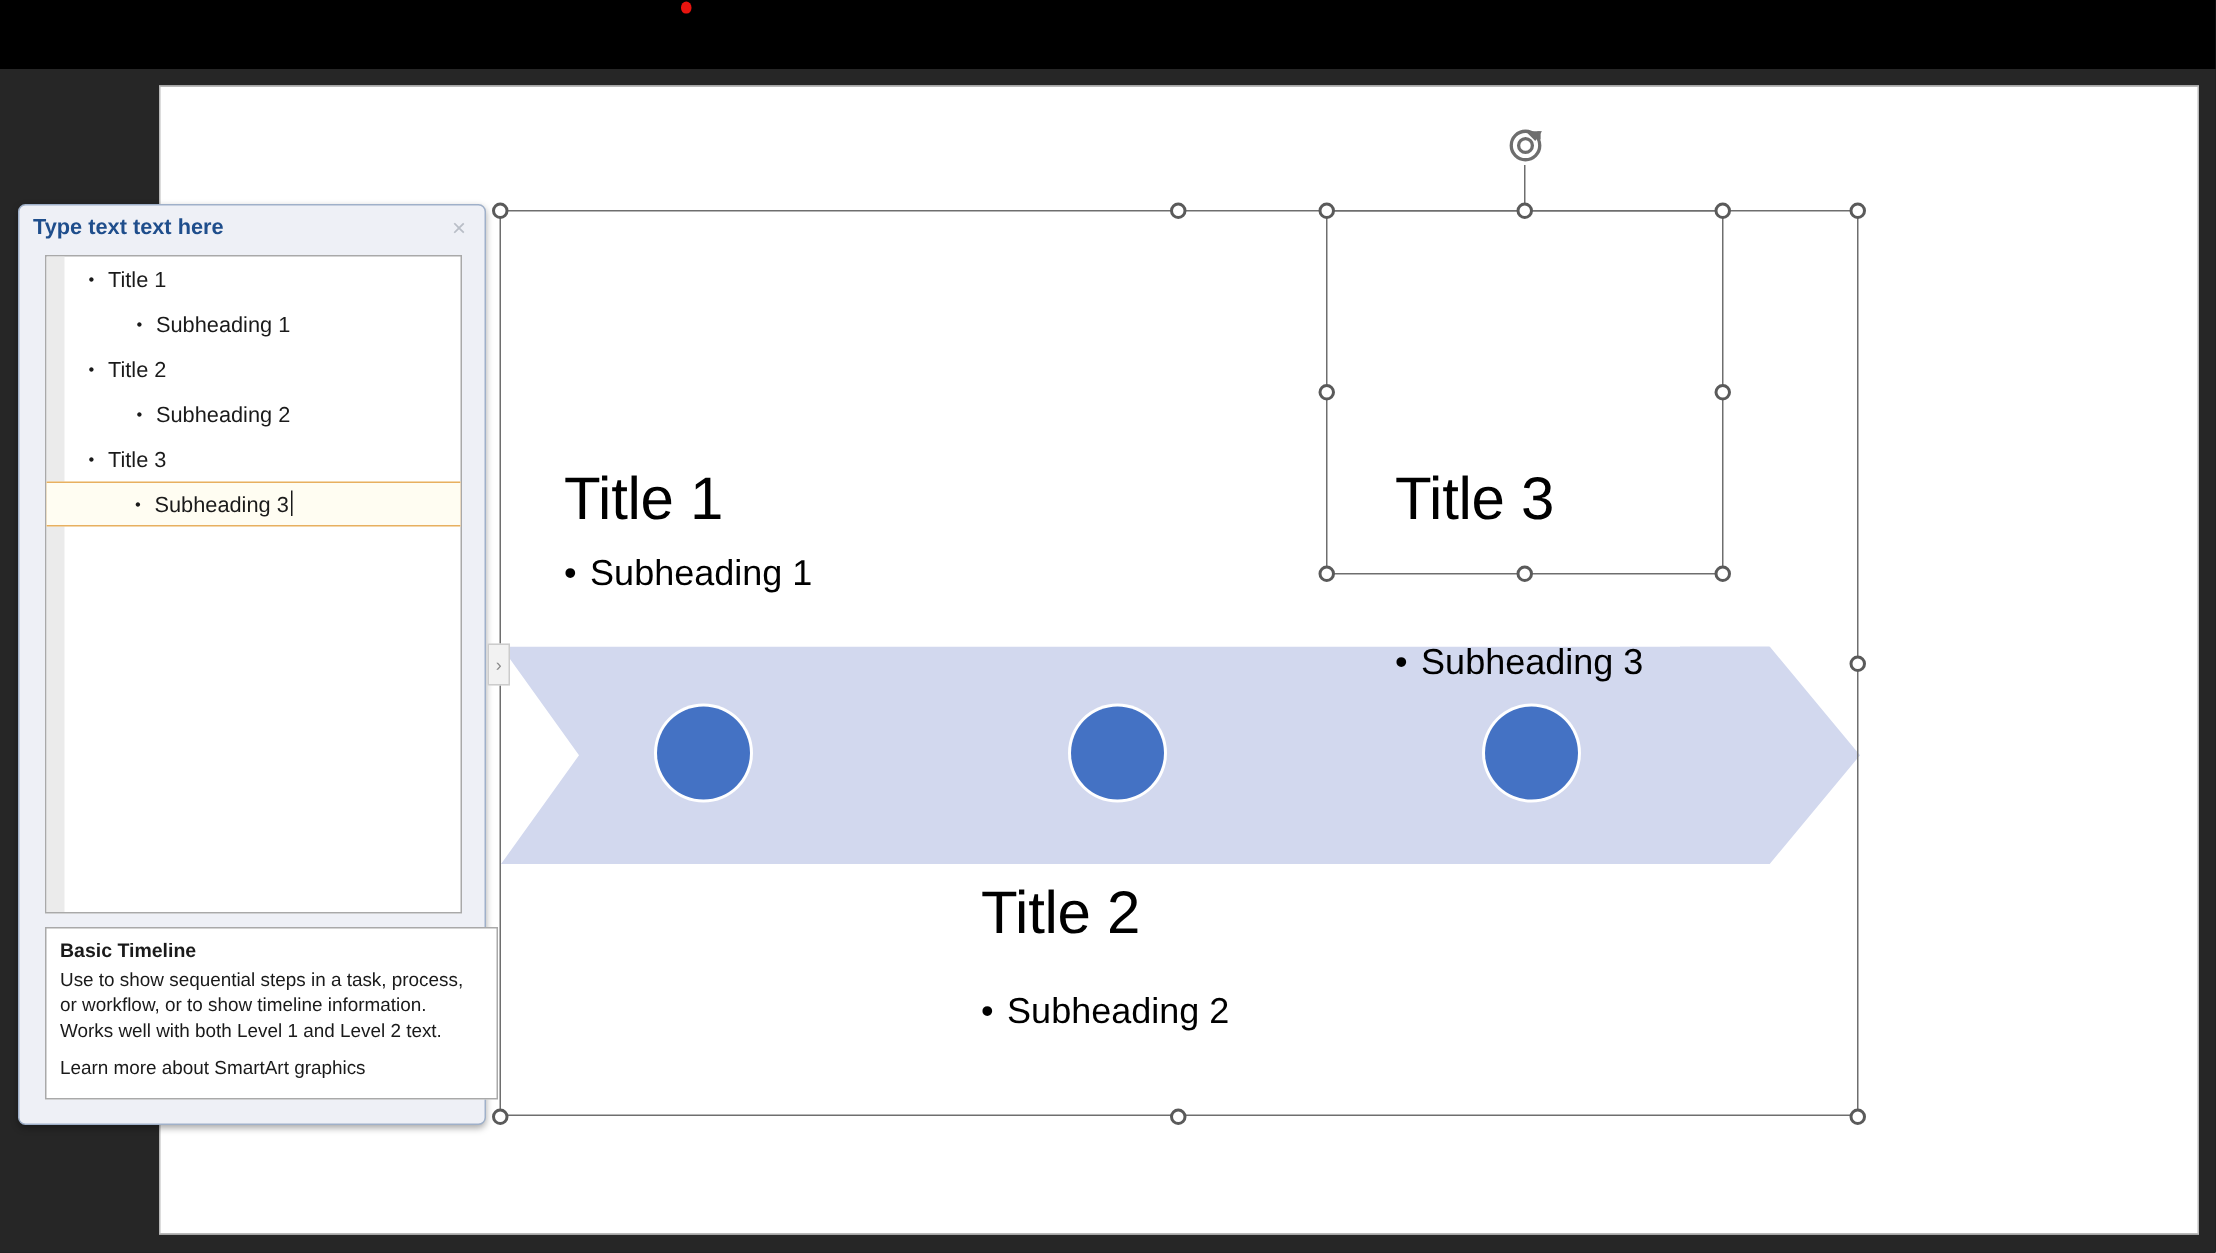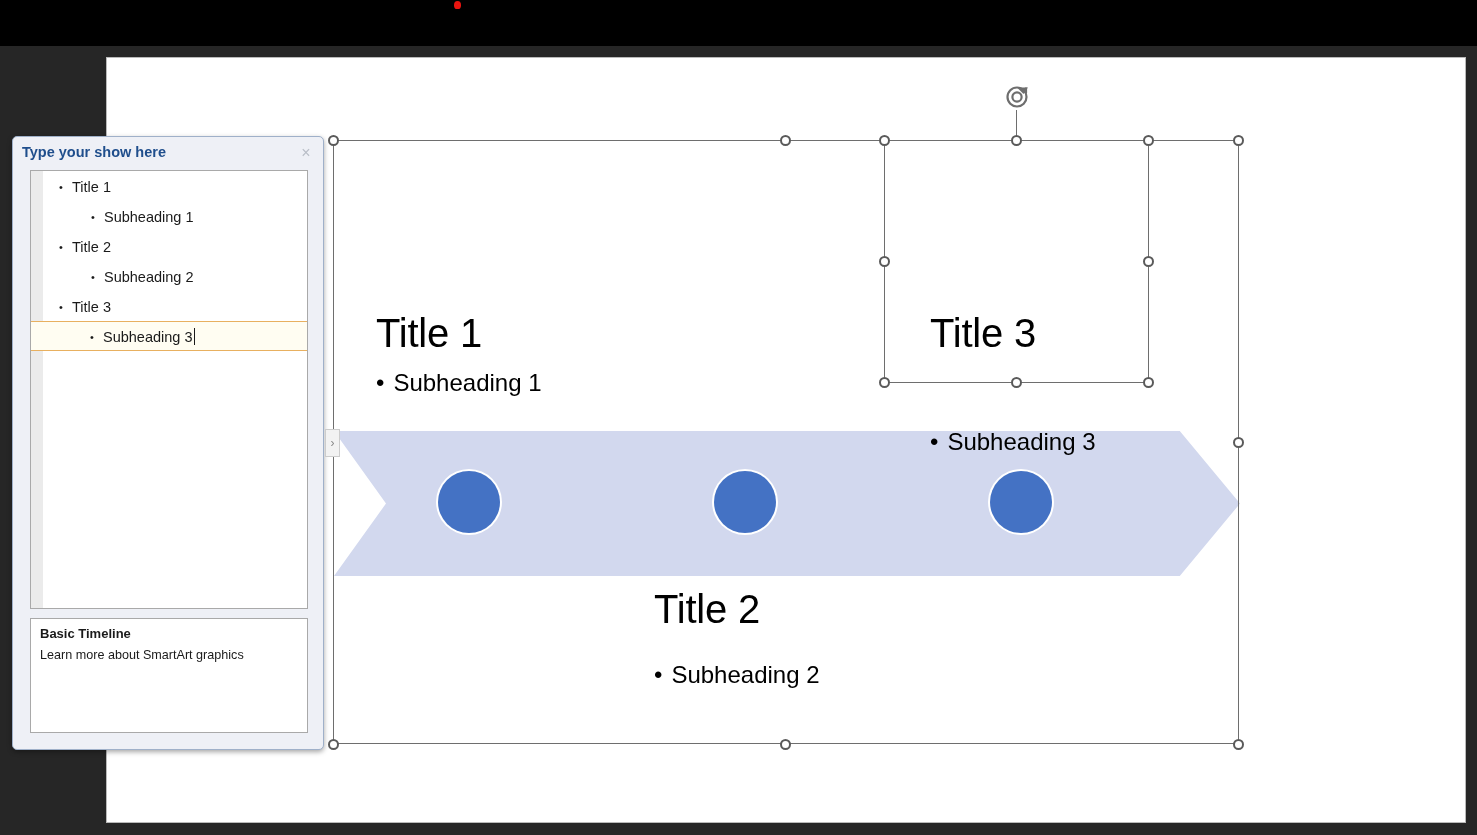--- a/index.html
+++ b/index.html
@@ -201,21 +201,21 @@
     width: 1px;
     height: 17px;
     background: #1a1a1a;
     vertical-align: -3px;
     margin-left: 1px;
   }
 
   #text-pane-desc {
     position: absolute;
     left: 17px; top: 481px;
-    width: 278px; height: 115px;
+    width: 302px; height: 115px;
     background: #ffffff;
     border: 1px solid #a9a9a9;
     box-sizing: border-box;
     padding: 7px 9px 4px 9px;
   }
   #desc-title {
     font-size: 13px;
     font-weight: bold;
     color: #1a1a1a;
     margin-bottom: 4px;
@@ -308,21 +308,21 @@
   <div class="handle" style="left:879px;  top:135px;"></div>
   <div class="handle" style="left:1011px; top:135px;"></div>
   <div class="handle" style="left:1143px; top:135px;"></div>
   <div class="handle" style="left:879px;  top:256px;"></div>
   <div class="handle" style="left:1143px; top:256px;"></div>
   <div class="handle" style="left:879px;  top:377px;"></div>
   <div class="handle" style="left:1011px; top:377px;"></div>
   <div class="handle" style="left:1143px; top:377px;"></div>
 
   <div id="text-pane">
-    <div id="text-pane-title">Type your show here</div>
+    <div id="text-pane-title">Type text text here</div>
     <div id="text-pane-close">×</div>
 
     <div id="text-entry-list">
       <div id="text-list-gutter"></div>
 
       <div class="text-row lvl1">
         <span class="blt">•</span>
         <span>Title 1</span>
       </div>
       <div class="text-row lvl2">
@@ -342,19 +342,20 @@
         <span>Title 3</span>
       </div>
       <div class="text-row lvl2 active">
         <span class="blt">•</span>
         <span>Subheading 3</span><span class="caret"></span>
       </div>
     </div>
 
     <div id="text-pane-desc">
       <div id="desc-title">Basic Timeline</div>
+      <div id="desc-body">Use to show sequential steps in a task, process, or workflow, or to show timeline information. Works well with both Level 1 and Level 2 text.</div>
       <a id="desc-link">Learn more about SmartArt graphics</a>
     </div>
   </div>
 
   <div id="pane-toggle-handle">›</div>
 
 </div>
 
 </body></html>

